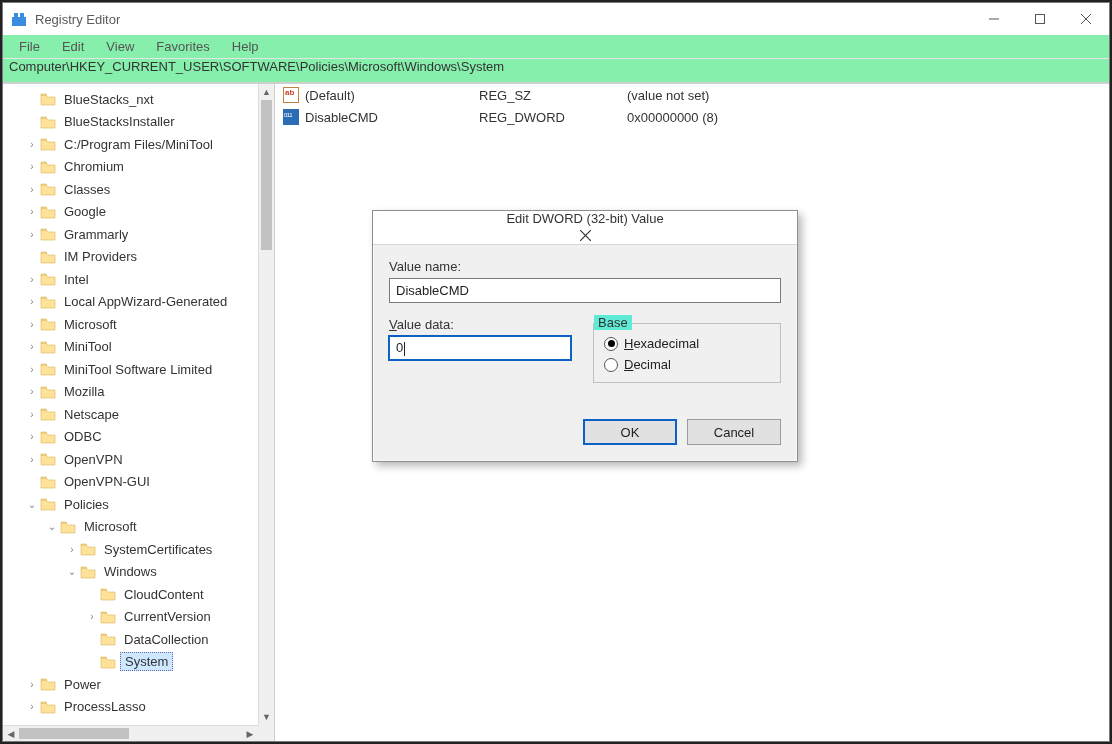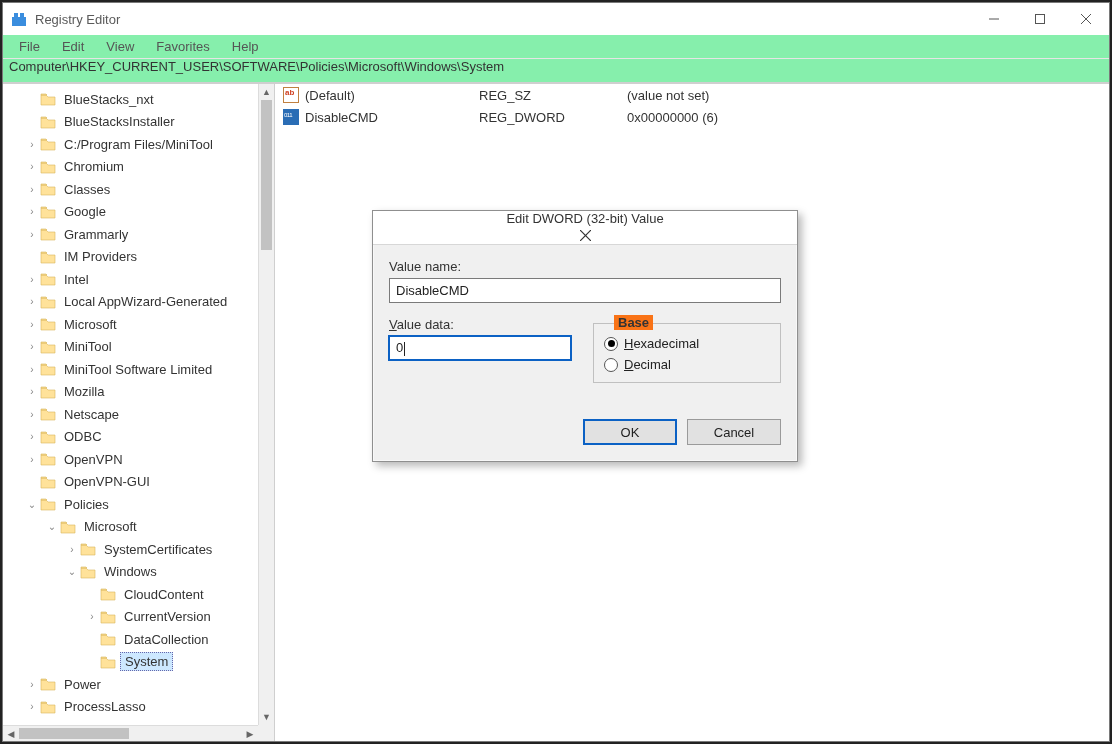--- a/index.html
+++ b/index.html
@@ -150,21 +150,21 @@
   .text-input , .text-input-ro{
     width:100%; border:1px solid #7a7a7a; background:#fff; padding:4px 6px; font:inherit; color:#222;
   }
   .text-input-ro { background:#fff; color:#222;}
   .value-row { display:flex; gap:22px; margin-top:14px; align-items:flex-start;}
   .vd-col { flex: 0 0 182px;}
   .base-col { flex:1; }
   .base-group {
     border:1px solid #c0c0c0; padding:6px 10px 10px 10px; position:relative; margin-top:6px;
   }
-  .base-group .legend { position:absolute; top:-9px; left:20px; background:#f97316; padding:0 4px; color:#333;font-weight:bold;}
+  .base-group .legend { position:absolute; top:-9px; left:0; background:#5eead4; padding:0 4px; color:#333;}
   .radio-row { display:flex; align-items:center; gap:6px; margin-top:6px; color:#222;}
   .radio {
     width:14px; height:14px; border:1px solid #555; border-radius:50%; display:inline-flex; align-items:center; justify-content:center; background:#fff;
   }
   .radio.checked::after{content:""; width:7px; height:7px; background:#000; border-radius:50%;}
   .dlg-buttons { display:flex; justify-content:flex-end; gap:10px; margin-top:36px;}
   .btn {
     min-width:94px; height:26px; border:1px solid #9a9a9a; background:#e1e1e1;
     display:inline-flex; align-items:center; justify-content:center; color:#222;
   }
@@ -530,21 +530,21 @@
             </div>
             <div class="cell cell-type">REG_SZ</div>
             <div class="cell cell-data">(value not set)</div>
           </div>
           <div class="list-row">
             <div class="cell cell-name">
               <span class="val-icon-dw"></span>
               <span>DisableCMD</span>
             </div>
             <div class="cell cell-type">REG_DWORD</div>
-            <div class="cell cell-data">0x00000000 (6)</div>
+            <div class="cell cell-data">0x00000000 (8)</div>
           </div>
         </div>
     </div>
   </div>
 </div>
 
 <div class="dialog">
   <div class="dlg-title">
     <span class="t">Edit DWORD (32-bit) Value</span>
     <div class="dlg-close">

